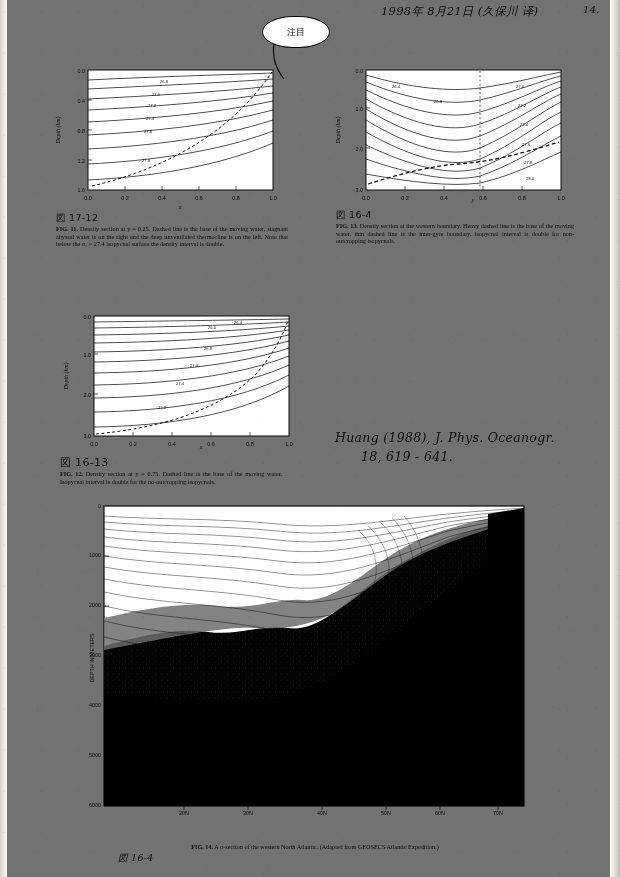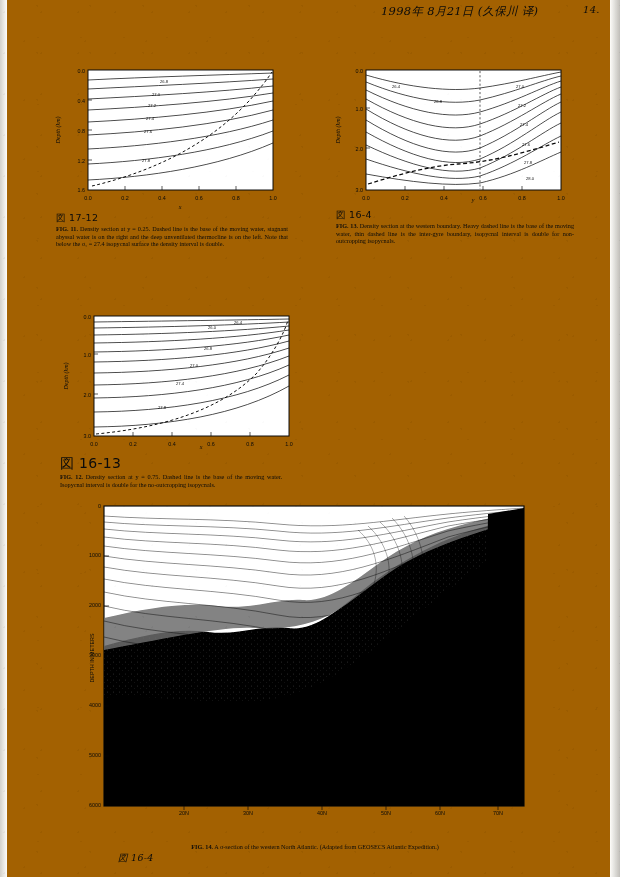--- a/index.html
+++ b/index.html
@@ -6,21 +6,21 @@
   body{
     width:620px;height:877px;
     background:#ffffff;
     font-family:"Liberation Serif", serif;
     position:relative;
     overflow:hidden;
     filter:contrast(1.05);
   }
   .page{
     position:absolute;inset:0;
-    background:#a16207;
+    background:#737373;
     padding-left:6px;
   }
   
   .grain{
     position:absolute;inset:0;
     pointer-events:none;
     background-image:
       radial-gradient(circle at 12% 30%, rgba(0,0,0,.05) 0 1px, transparent 1px),
       radial-gradient(circle at 70% 12%, rgba(0,0,0,.05) 0 1px, transparent 1px),
       radial-gradient(circle at 40% 70%, rgba(0,0,0,.04) 0 1px, transparent 1px),
@@ -95,20 +95,26 @@
 </head>
 <body>
 
 <div class="page">
   <div class="edge-left"></div>
   <div class="edge-right"></div>
 
   <div id="hw-header" class="hand">1998年 8月21日 (久保川 译) </div>
   <div id="hw-pageno" class="hand">14.</div>
 
+  <div class="callout">
+    <div class="bub">注目</div>
+    <svg class="tail" width="40" height="45">
+      <path d="M4 1 C2 14, 6 26, 14 36" stroke="#111" stroke-width="1.2" fill="none"></path>
+    </svg>
+  </div>
 
   <div class="fig" style="left:48px;top:62px;width:245px;">
     <svg width="245" height="148" viewBox="0 0 245 148">
 
       <rect x="40" y="8" width="185" height="120" fill="#fff" stroke="#111" stroke-width="1"></rect>
 
       <g class="axis-t" text-anchor="middle">
         <text x="40" y="138">0.0</text>
           <text x="77" y="138">0.2</text>
         <text x="114" y="138">0.4</text>
@@ -279,27 +285,31 @@
       <path d="M38 126 C100 120, 160 104, 198 66 C214 48, 226 26, 230 12" fill="none" stroke="#111" stroke-width="1" stroke-dasharray="3,2.4"></path>
       <g class="cont-lbl">
         <text x="150" y="21">26.0</text>
         <text x="176" y="16">26.4</text>
         <text x="146" y="42">26.8</text>
         <text x="132" y="59">27.0</text>
         <text x="118" y="77">27.4</text>
         <text x="100" y="101">27.8</text>
       </g>
     </svg>
-    <div class="hw-fig hand" style="position:relative;left:2px;top:2px;font-size:14px;">図 16-13</div>
+    <div class="hw-fig hand" style="position:relative;left:2px;top:2px;font-size:11px;">図 16-13</div>
     <div class="cap" style="width:222px;margin-left:2px;margin-top:2px;">
       <span style="font-weight:bold;">FIG. 12.</span>
       <span>Density section at y = 0.75. Dashed line is the base of the moving water. Isopycnal interval is double for the no-outcropping isopycnals.</span>
     </div>
   </div>
 
+  <div id="hw-cite" class="hand">
+    <span>Huang (1988), J. Phys. Oceanogr.</span>
+    <span class="l2">18, 619 - 641.</span>
+  </div>
 
   <div id="fig14">
     <svg width="452" height="340" viewBox="0 0 452 340">
       <defs>
         <clipPath id="clipbox">
             <rect x="16" y="8" width="420" height="300"></rect>
           </clipPath>
         <pattern id="speck" width="6" height="6" patternUnits="userSpaceOnUse">
           <rect width="6" height="6" fill="#000"></rect>
           <circle cx="1.5" cy="2" r=".55" fill="#3a3a3a"></circle>

